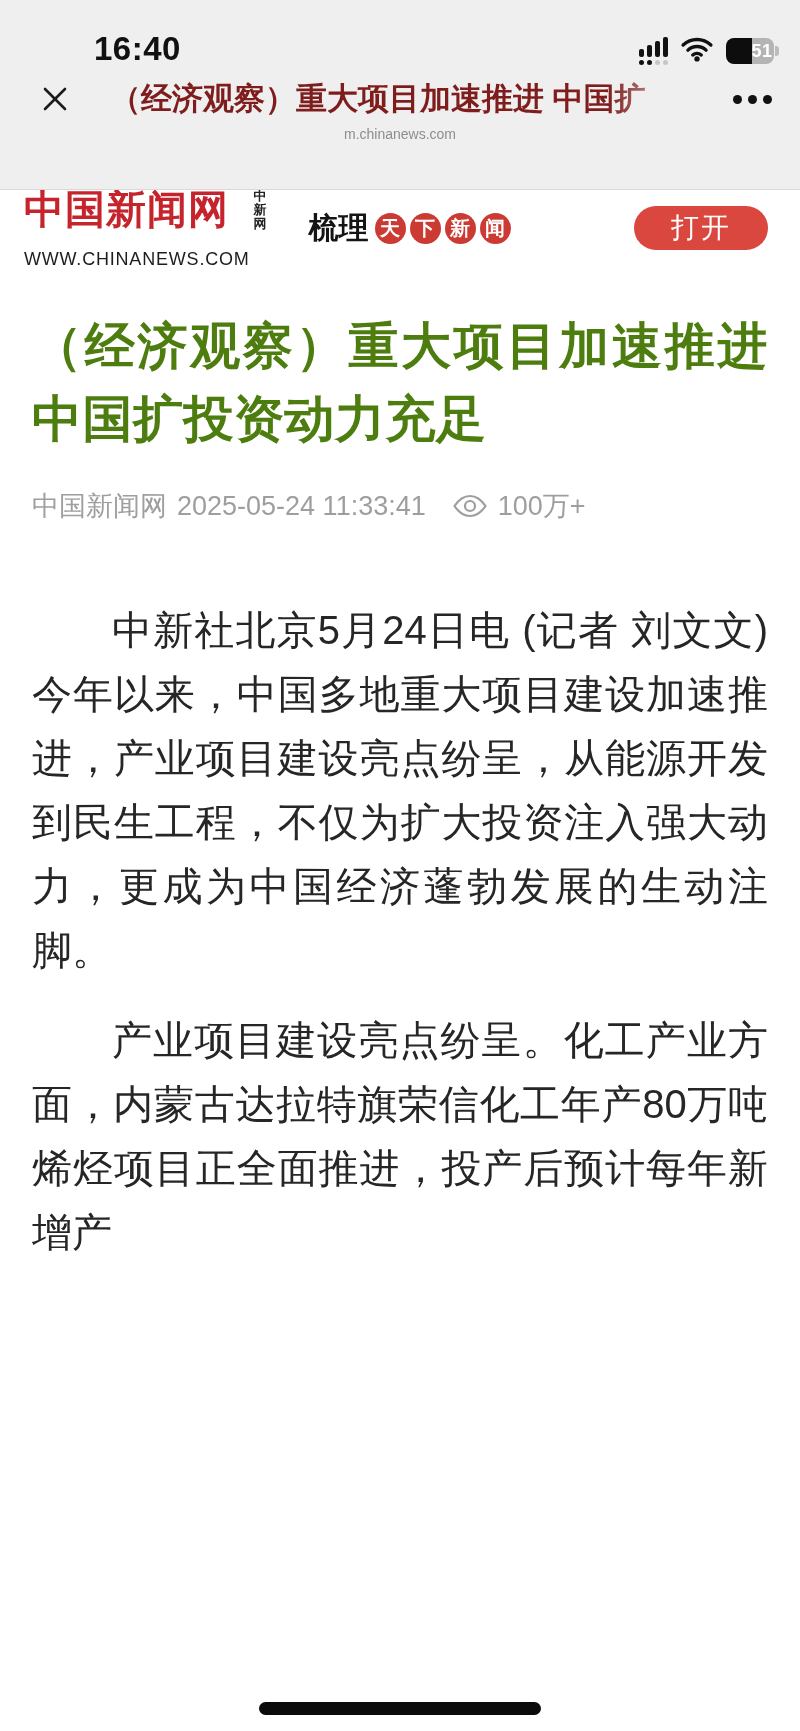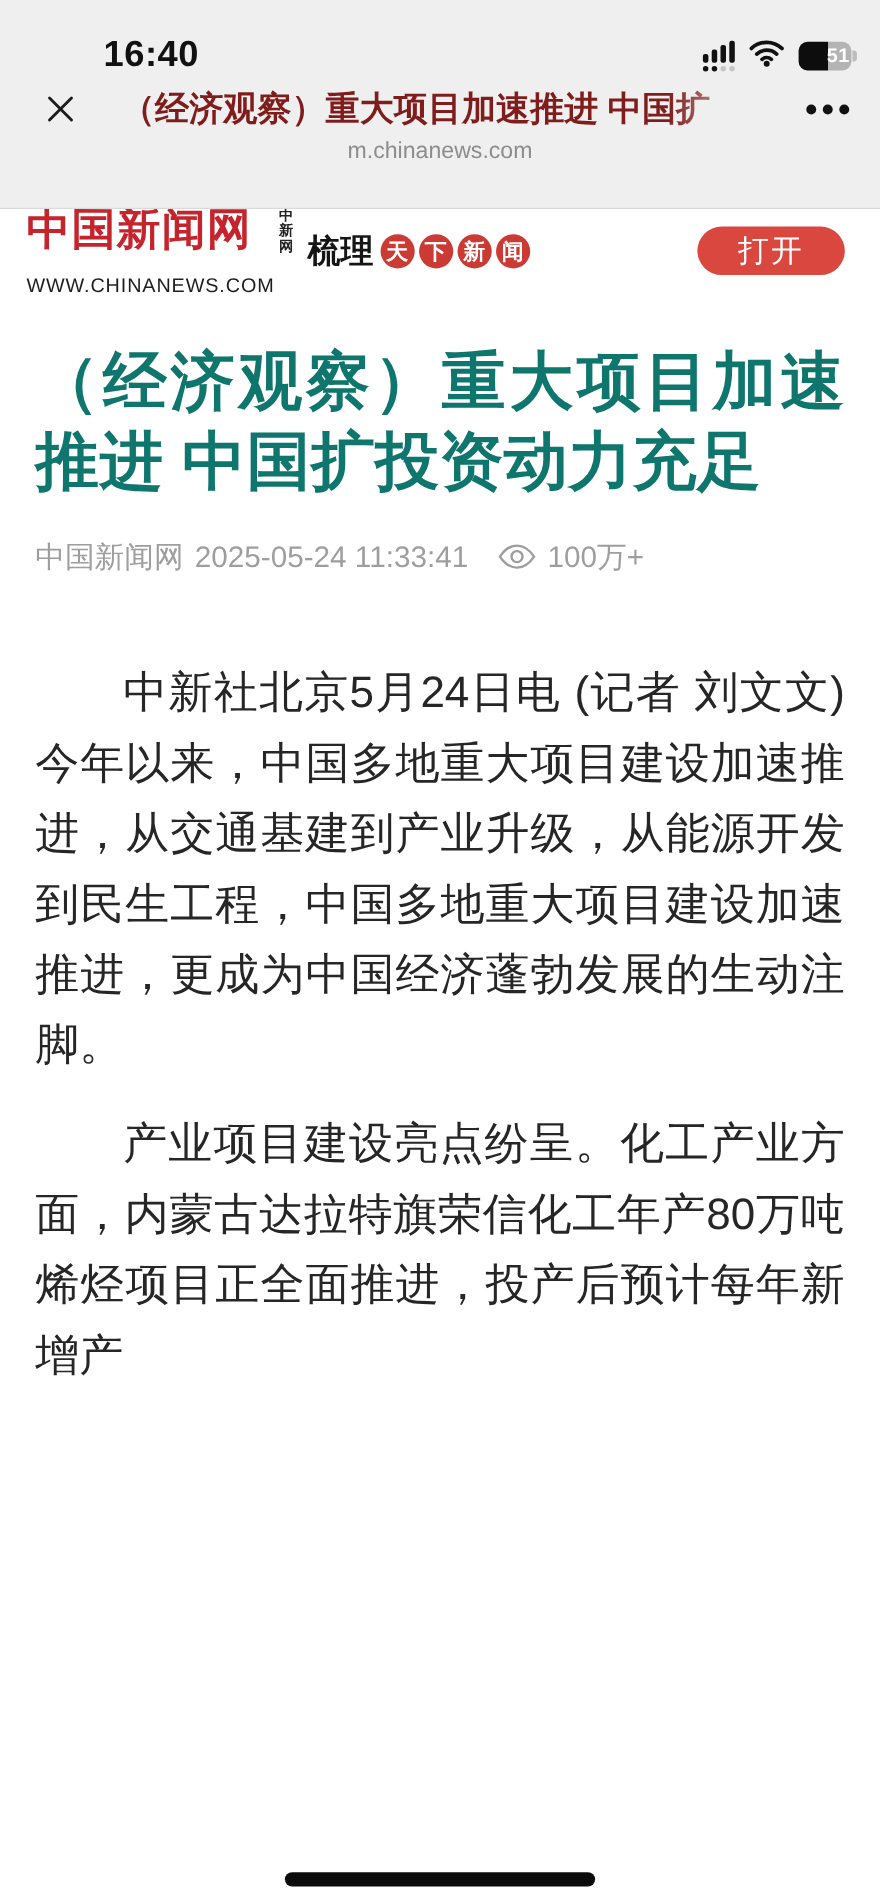--- a/index.html
+++ b/index.html
@@ -50,21 +50,21 @@
   .close-btn { width:34px; height:34px; display:flex; align-items:center; justify-content:center; flex:none; }
   .nav-title {
     flex:1; margin-left:38px; font-size:31px; font-weight:600; color:#7f1d1d;
     white-space:nowrap; overflow:hidden;
     -webkit-mask-image:linear-gradient(90deg,#000 82%,transparent 98%);
             mask-image:linear-gradient(90deg,#000 82%,transparent 98%);
   }
   .menu-btn { flex:none; margin-left:14px; display:flex; gap:6px; padding:6px 2px; }
   .menu-btn i { width:9px; height:9px; border-radius:50%; background:#111; display:block; }
 
-  .url-row { text-align:center; font-size:21px; color:#8d8d8d; margin-top:-2px; }
+  .url-row { text-align:center; font-size:14px; color:#8d8d8d; margin-top:-2px; }
 
   
   .banner {
     height:76px; background:#fff; display:flex; align-items:center;
     padding:0 32px 0 24px;
   }
   .logo-block { display:flex; align-items:flex-start; flex:none; }
   .logo-main {
     font-family:"DejaVu Serif","Liberation Serif",serif;
     font-weight:700; font-size:40px; line-height:44px; color:#c5242c;
@@ -72,21 +72,21 @@
   }
   .logo-sub {
     font-size:18px; letter-spacing:0.8px; color:#1d1d1d; margin-top:18px;
     font-weight:400;
   }
   .logo-side {
     display:flex; flex-direction:column; margin-left:4px; margin-top:2px;
   }
   .logo-side span { font-size:13px; line-height:14px; color:#222; font-weight:700; }
 
-  .slogan { display:flex; align-items:center; margin-left:13px; flex:none; }
+  .slogan { display:flex; align-items:center; margin-left:42px; flex:none; }
   .slogan-prefix {
     font-family:"DejaVu Serif","Liberation Serif",serif;
     font-size:30px; font-weight:900; color:#151515; margin-right:6px; white-space:nowrap;
   }
   .slogan-circles { display:flex; gap:4px; }
   .slogan-circles b {
     width:31px; height:31px; border-radius:50%; background:#cb3a33; color:#fff;
     font-size:20px; font-weight:700; display:flex; align-items:center; justify-content:center;
     font-family:"DejaVu Serif","Liberation Serif",serif;
   }
@@ -94,22 +94,22 @@
   .open-btn {
     margin-left:auto; flex:none; width:134px; height:44px; border:none;
     border-radius:22px; background:#d9473f; color:#fff; font-size:28px;
     display:flex; align-items:center; justify-content:center; cursor:pointer;
     font-family:Liberation Serif, serif; letter-spacing:2px;
   }
 
   
   .article { padding:0 32px; }
   .article-title {
-    margin-top:44px; font-size:58px; line-height:73px; font-weight:700;
-    color:#0f766e; letter-spacing:0.5px; text-align:justify;
+    margin-top:44px; font-size:50px; line-height:73px; font-weight:700;
+    color:#4d7c0f; letter-spacing:0.5px; text-align:justify;
   }
   .meta-row {
     margin-top:32px; display:flex; align-items:center; gap:10px;
     color:#9e9e9e; font-size:27px;
   }
   .meta-source { white-space:nowrap; }
   .meta-date { white-space:nowrap; }
   .eye-icon { margin-left:16px; display:flex; align-items:center; }
   .meta-views { white-space:nowrap; }
 
@@ -215,18 +215,18 @@
     <span class="eye-icon">
       <svg width="36" height="26" viewBox="0 0 36 26" fill="none">
         <path d="M2.5 13 C7.5 5.5 13 3 18 3 C23 3 28.5 5.5 33.5 13 C28.5 20.5 23 23 18 23 C13 23 7.5 20.5 2.5 13 Z" stroke="#9e9e9e" stroke-width="2.2"></path>
         <circle cx="18" cy="13" r="5" stroke="#9e9e9e" stroke-width="2.2"></circle>
       </svg>
     </span>
     <span class="meta-views">100万+</span>
   </div>
 
   <div class="body-text">
-    <p>中新社北京5月24日电 (记者 刘文文)今年以来，中国多地重大项目建设加速推进，从交通基建到产业升级，从能源开发到民生工程，中国多地重大项目建设加速推进，更成为中国经济蓬勃发展的生动注脚。</p>
+    <p>中新社北京5月24日电 (记者 刘文文)今年以来，中国多地重大项目建设加速推进，产业项目建设亮点纷呈，从能源开发到民生工程，不仅为扩大投资注入强大动力，更成为中国经济蓬勃发展的生动注脚。</p>
     <p>产业项目建设亮点纷呈。化工产业方面，内蒙古达拉特旗荣信化工年产80万吨烯烃项目正全面推进，投产后预计每年新增产</p>
   </div>
 </div>
 
 <div class="home-indicator"></div>
 
 </body></html>

